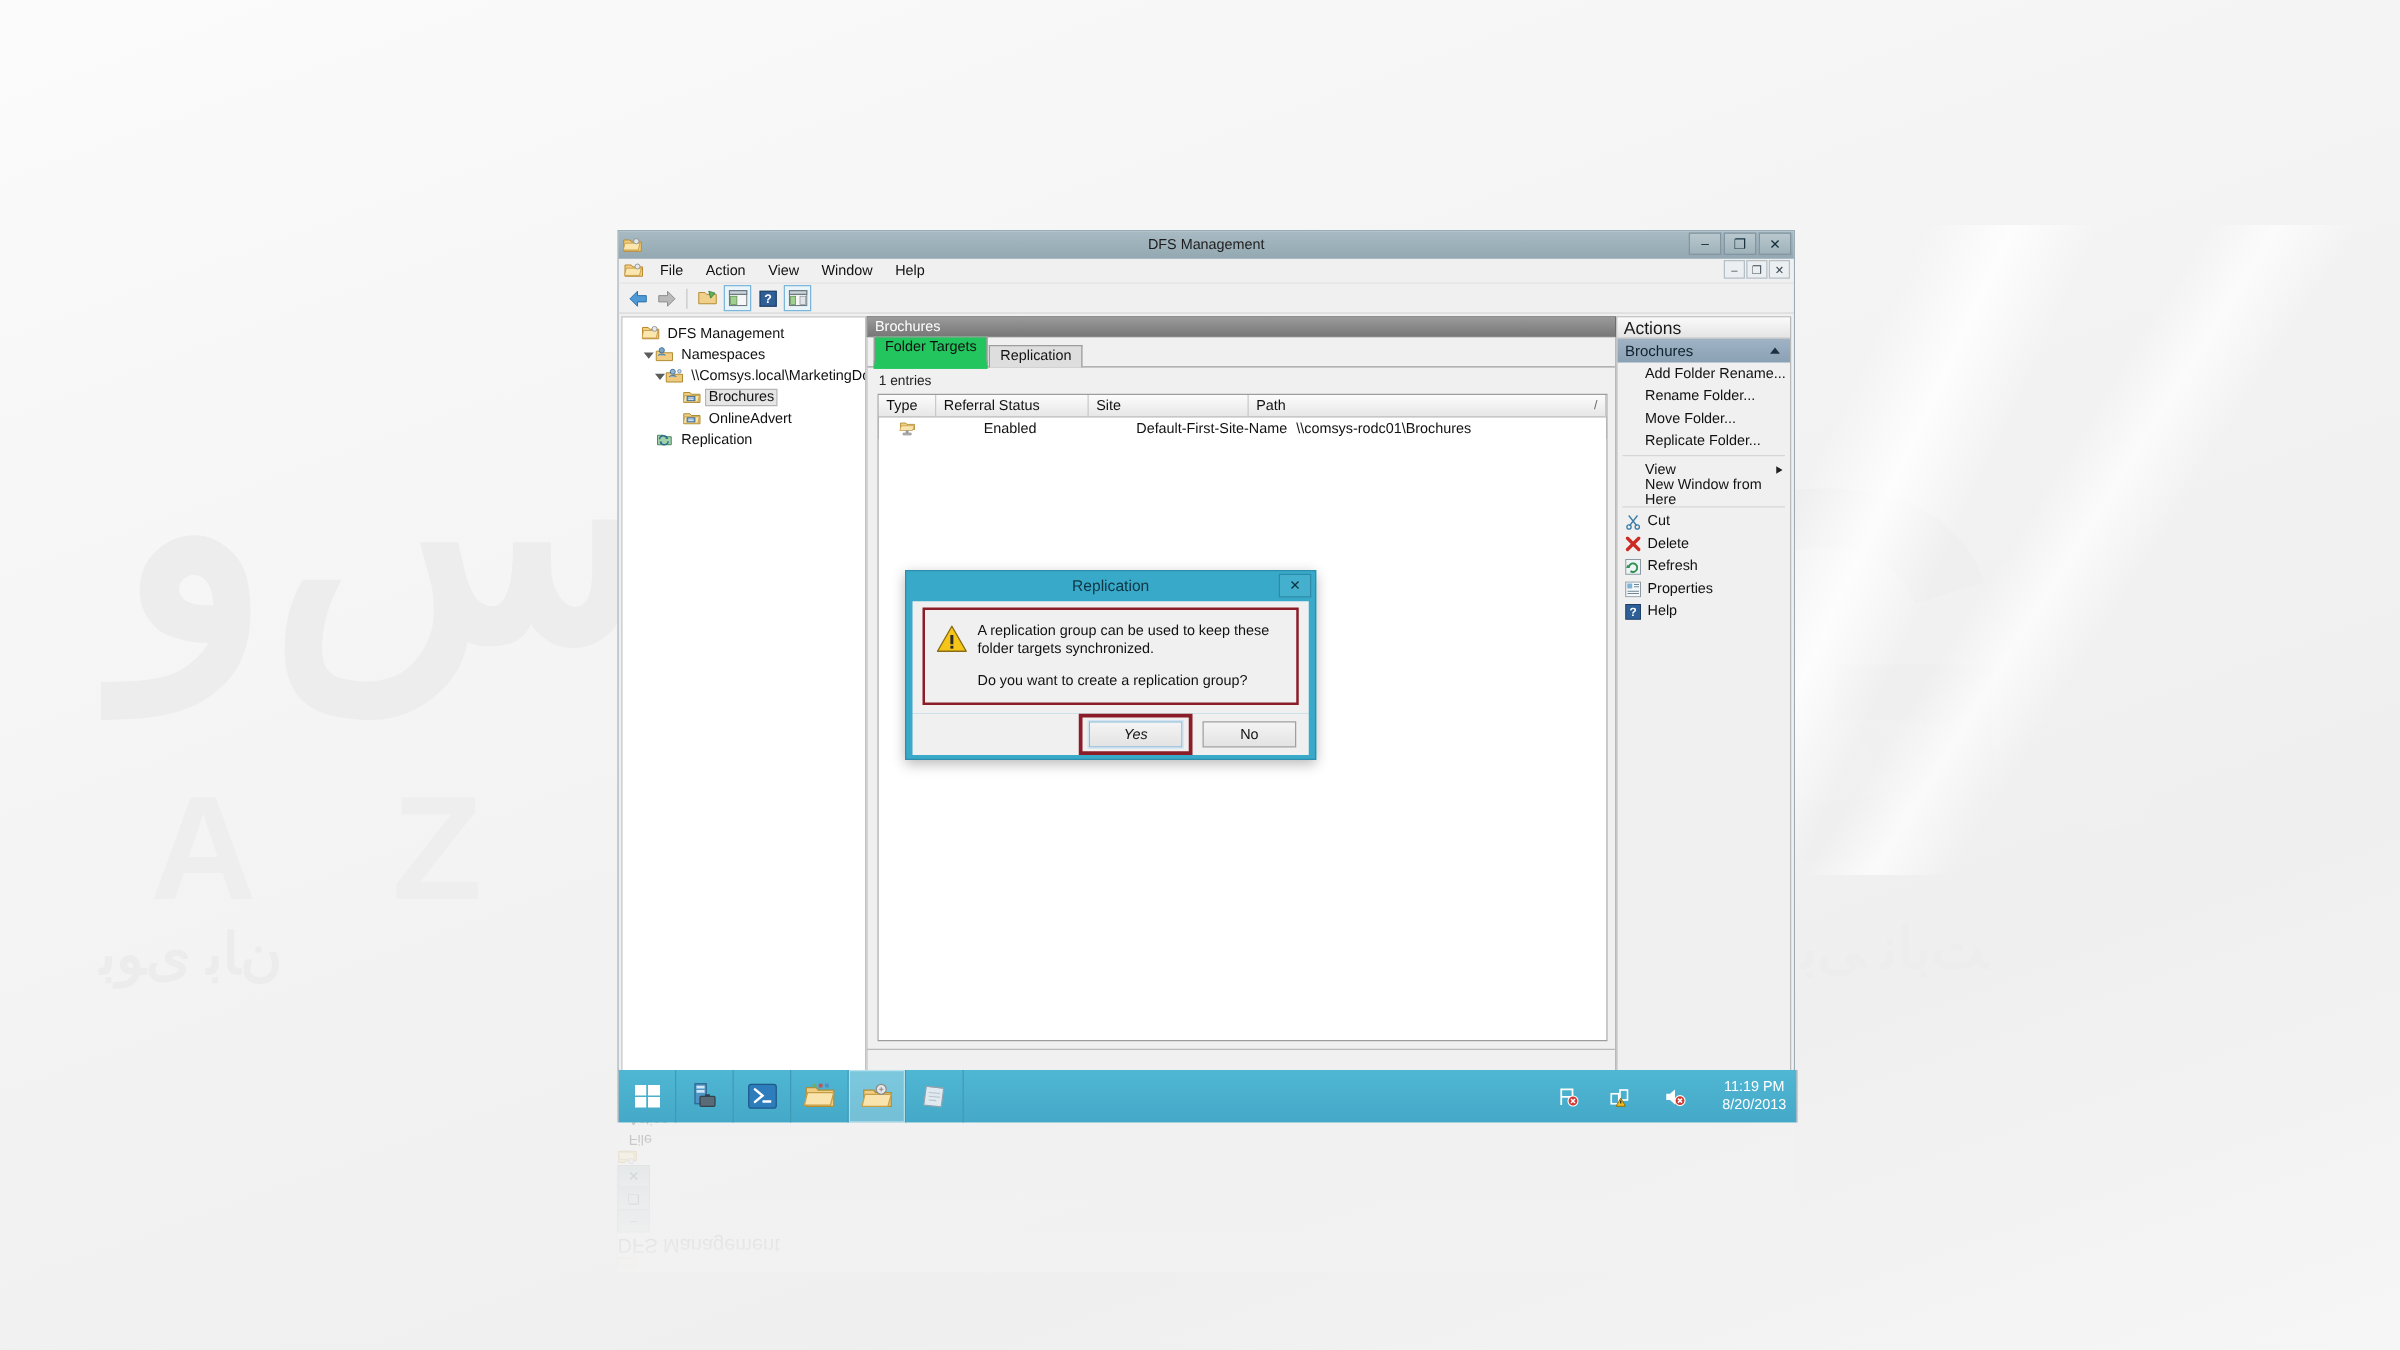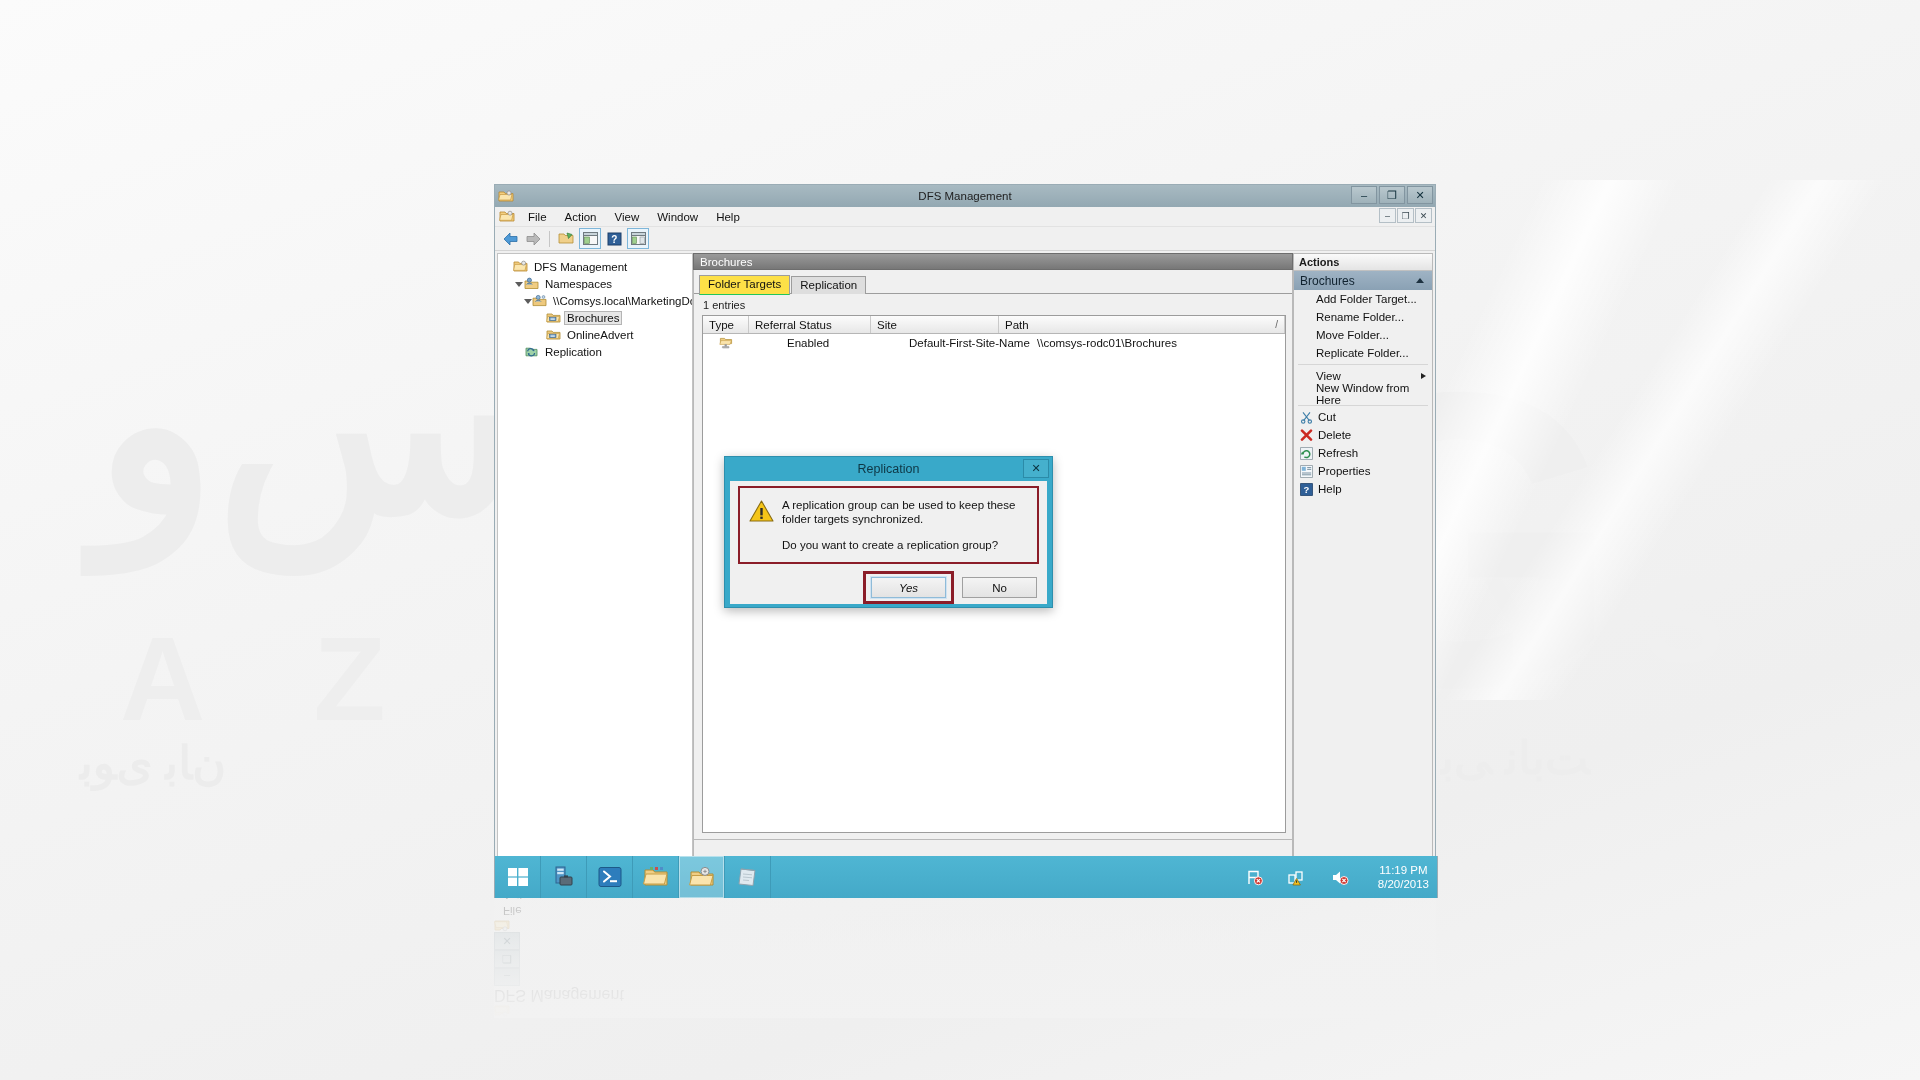--- a/index.html
+++ b/index.html
@@ -68,38 +68,38 @@
   #center-pane{flex:1;margin:2px 0;display:flex;flex-direction:column;min-width:0;}
   #center-head{height:17px;background:linear-gradient(#9a9a9a,#777);
         color:#fff;font-size:11.5px;display:flex;align-items:center;padding-left:6px;
         border:1px solid #6d6d6d;box-sizing:border-box;}
   #center-box{flex:1;border:1px solid #b9b9b9;border-top:none;background:#f0f0f0;
         display:flex;flex-direction:column;box-sizing:border-box;}
   #tabs{display:flex;align-items:flex-end;height:20px;padding:3px 0 0 5px;gap:1px;
         border-bottom:1px solid #9d9d9d;}
   .tab{font-size:11.5px;padding:2px 8px 3px;border:1px solid #9d9d9d;
         border-bottom:none;background:#dedede;color:#111;position:relative;top:1px;}
-  .tab.active{background:#fde047;top:2px;padding-bottom:4px;border-bottom:1px solid #22c55e;}
+  .tab.active{background:#22c55e;top:2px;padding-bottom:4px;border-bottom:7px solid #22c55e;}
   #entries{font-size:11px;color:#222;padding:5px 0 4px 9px;}
   #grid{margin:0 6px 0 8px;border:1px solid #9c9c9c;background:#fff;flex:1;
         display:flex;flex-direction:column;min-height:0;}
   #grid-head{display:flex;height:17px;background:linear-gradient(#fcfcfc,#e7e7e7);
         border-bottom:1px solid #b6b6b6;}
   .gh{font-size:11.5px;color:#111;display:flex;align-items:center;padding-left:6px;
         border-right:1px solid #c9c9c9;box-sizing:border-box;}
   .grow{display:flex;height:17px;align-items:center;}
   .gc{font-size:11.5px;color:#111;display:flex;align-items:center;padding-left:6px;
         box-sizing:border-box;overflow:hidden;white-space:nowrap;}
   #grid-rest{flex:1;background:#fff;}
   #status-strip{height:16px;border:1px solid #b9b9b9;border-top:none;background:#f0f0f0;
         margin:0;}
   #actions-pane{width:140px;background:#f0f0f0;border:1px solid #b9b9b9;
         margin:2px 2px 2px 0;box-sizing:border-box;display:flex;flex-direction:column;}
   #act-head{height:16px;background:linear-gradient(#fafafa,#e4e4e4);
-        border-bottom:1px solid #c0c0c0;font-size:11px;font-weight:bold;color:#1a1a1a;
+        border-bottom:1px solid #c0c0c0;font-size:14px;font-weight:normal;color:#1a1a1a;
         display:flex;align-items:center;padding-left:5px;}
   #act-title{height:19px;background:linear-gradient(#9fb3c4,#8aa1b4);
         color:#10222f;font-size:12px;display:flex;align-items:center;
         padding-left:6px;justify-content:space-between;}
   #act-title .caret{width:0;height:0;border-left:4px solid transparent;
         border-right:4px solid transparent;border-bottom:5px solid #1d3140;margin-right:8px;}
   .act-item{height:18px;display:flex;align-items:center;font-size:11.5px;color:#111;
         padding-left:4px;}
   .act-item .ai-ico{width:16px;height:16px;margin-right:4px;flex:0 0 auto;
         display:flex;align-items:center;justify-content:center;}
@@ -366,21 +366,21 @@
       </div>
 
       <div id="actions-pane">
         <div id="act-head">Actions</div>
         <div id="act-title">
           <span>Brochures</span>
           <span class="caret"></span>
         </div>
         <div id="act-list">
             <div class="act-item indent">
-              <span class="ai-txt">Add Folder Target...</span>
+              <span class="ai-txt">Add Folder Rename...</span>
             </div>
             <div class="act-item indent">
               <span class="ai-txt">Rename Folder...</span>
             </div>
             <div class="act-item indent">
               <span class="ai-txt">Move Folder...</span>
             </div>
             <div class="act-item indent">
               <span class="ai-txt">Replicate Folder...</span>
             </div>

